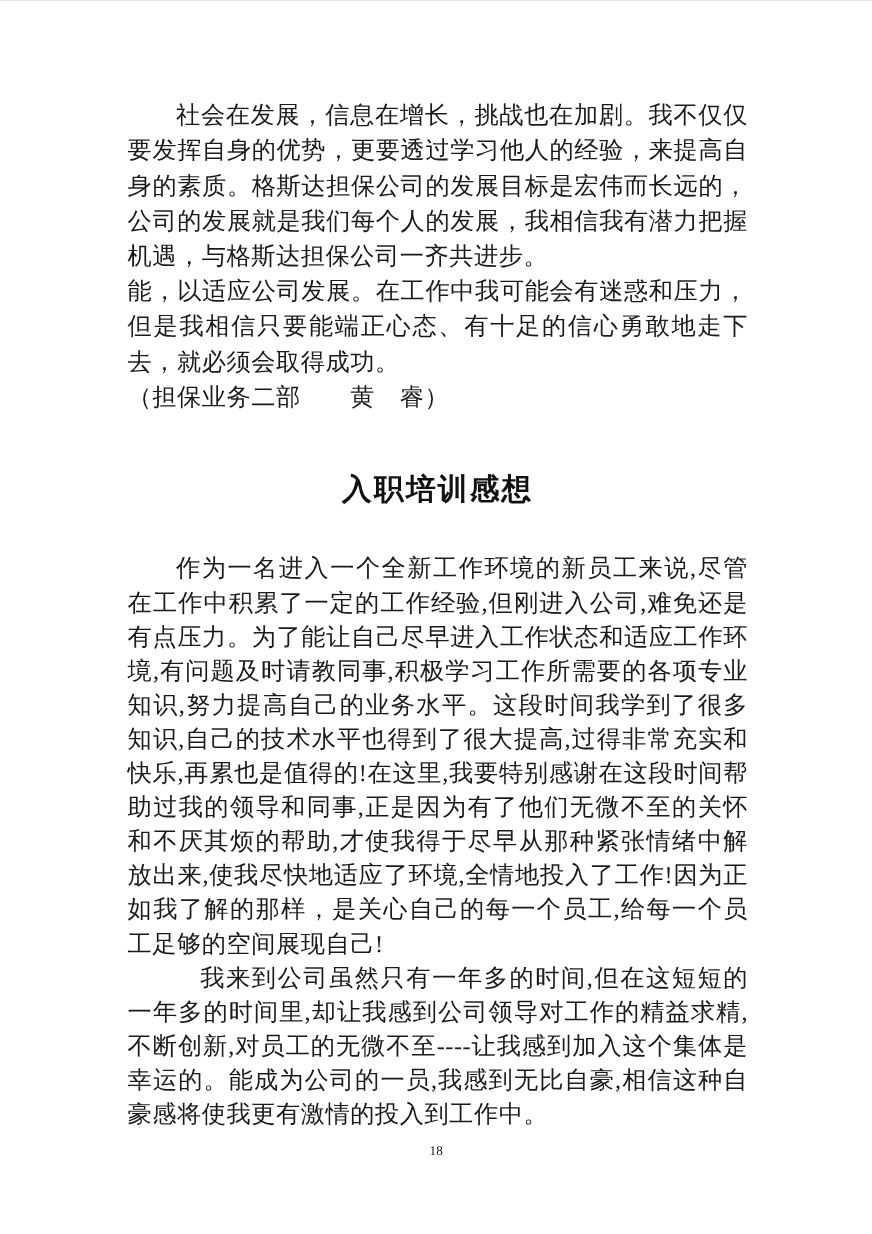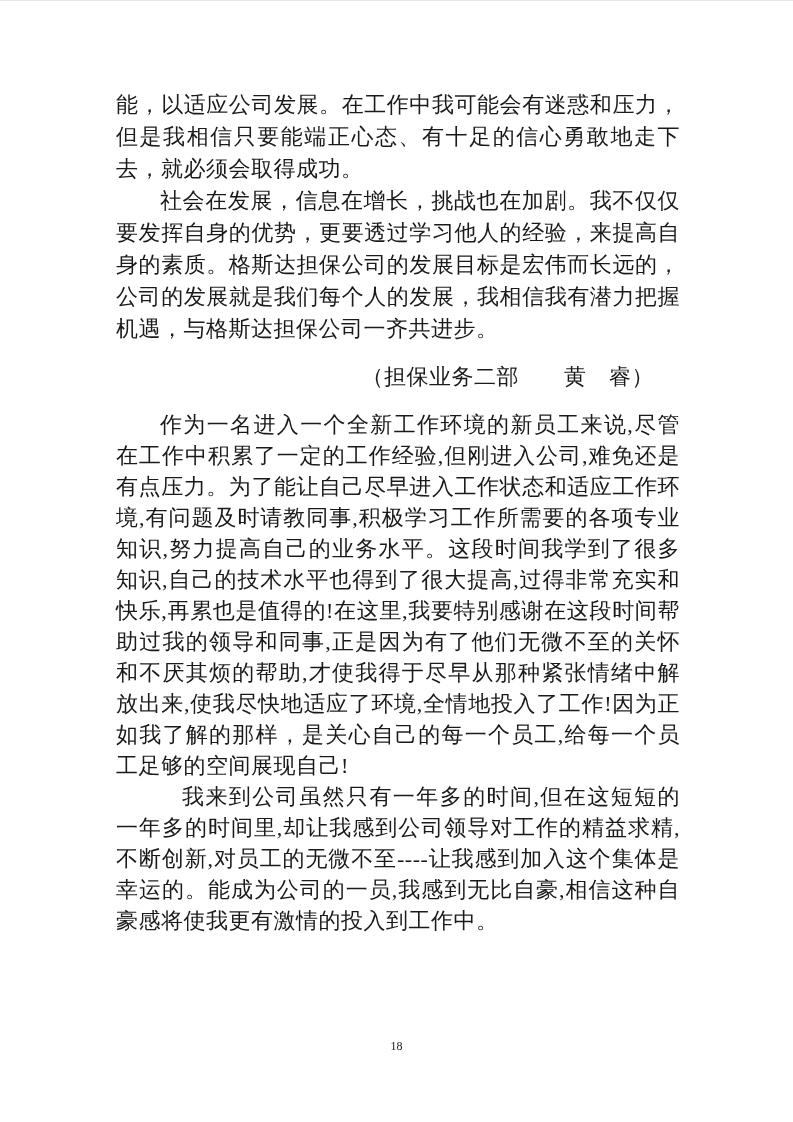--- a/index.html
+++ b/index.html
@@ -29,22 +29,22 @@
     text-justify: inter-character;
     word-break: break-all;
     font-size: 22px;
     letter-spacing: 0.5px;
   }
   .sec1 .para { line-height: 32px; }
   .sec2 .para { line-height: 31px; }
   .indent-2 { text-indent: 44px; }
   .indent-3 { text-indent: 66px; }
   .signature {
-    margin: 16px;
-    text-align: right;
+    margin: 0;
+    text-align: left;
     font-size: 22px;
     line-height: 32px;
     letter-spacing: 0.5px;
     padding-right: 10px;
   }
   .article-title {
     margin: 50px 0 38px 0;
     text-align: center;
     font-family: "Liberation Sans", sans-serif;
     font-weight: 700;
@@ -63,25 +63,26 @@
     color: #1a1a1a;
   }
 </style>
 </head>
 <body>
 
 <div class="page">
   <div class="content">
 
     <div class="sec1">
+      <p class="para indent-2">社会在发展，信息在增长，挑战也在加剧。我不仅仅要发挥自身的优势，更要透过学习他人的经验，来提高自身的素质。格斯达担保公司的发展目标是宏伟而长远的，公司的发展就是我们每个人的发展，我相信我有潜力把握机遇，与格斯达担保公司一齐共进步。</p>
       <p class="para">能，以适应公司发展。在工作中我可能会有迷惑和压力，但是我相信只要能端正心态、有十足的信心勇敢地走下去，就必须会取得成功。</p>
-      <p class="para indent-2">社会在发展，信息在增长，挑战也在加剧。我不仅仅要发挥自身的优势，更要透过学习他人的经验，来提高自身的素质。格斯达担保公司的发展目标是宏伟而长远的，公司的发展就是我们每个人的发展，我相信我有潜力把握机遇，与格斯达担保公司一齐共进步。</p>
       <p class="signature">（担保业务二部　　黄　睿）</p>
     </div>
 
+    <h1 class="article-title">入职培训感想</h1>
 
     <div class="sec2">
       <p class="para indent-2">作为一名进入一个全新工作环境的新员工来说,尽管在工作中积累了一定的工作经验,但刚进入公司,难免还是有点压力。为了能让自己尽早进入工作状态和适应工作环境,有问题及时请教同事,积极学习工作所需要的各项专业知识,努力提高自己的业务水平。这段时间我学到了很多知识,自己的技术水平也得到了很大提高,过得非常充实和快乐,再累也是值得的!在这里,我要特别感谢在这段时间帮助过我的领导和同事,正是因为有了他们无微不至的关怀和不厌其烦的帮助,才使我得于尽早从那种紧张情绪中解放出来,使我尽快地适应了环境,全情地投入了工作!因为正如我了解的那样，是关心自己的每一个员工,给每一个员工足够的空间展现自己!</p>
       <p class="para indent-3">我来到公司虽然只有一年多的时间,但在这短短的一年多的时间里,却让我感到公司领导对工作的精益求精,不断创新,对员工的无微不至----让我感到加入这个集体是幸运的。能成为公司的一员,我感到无比自豪,相信这种自豪感将使我更有激情的投入到工作中。</p>
     </div>
 
   </div>
 
   <div class="page-number">18</div>
 </div>

